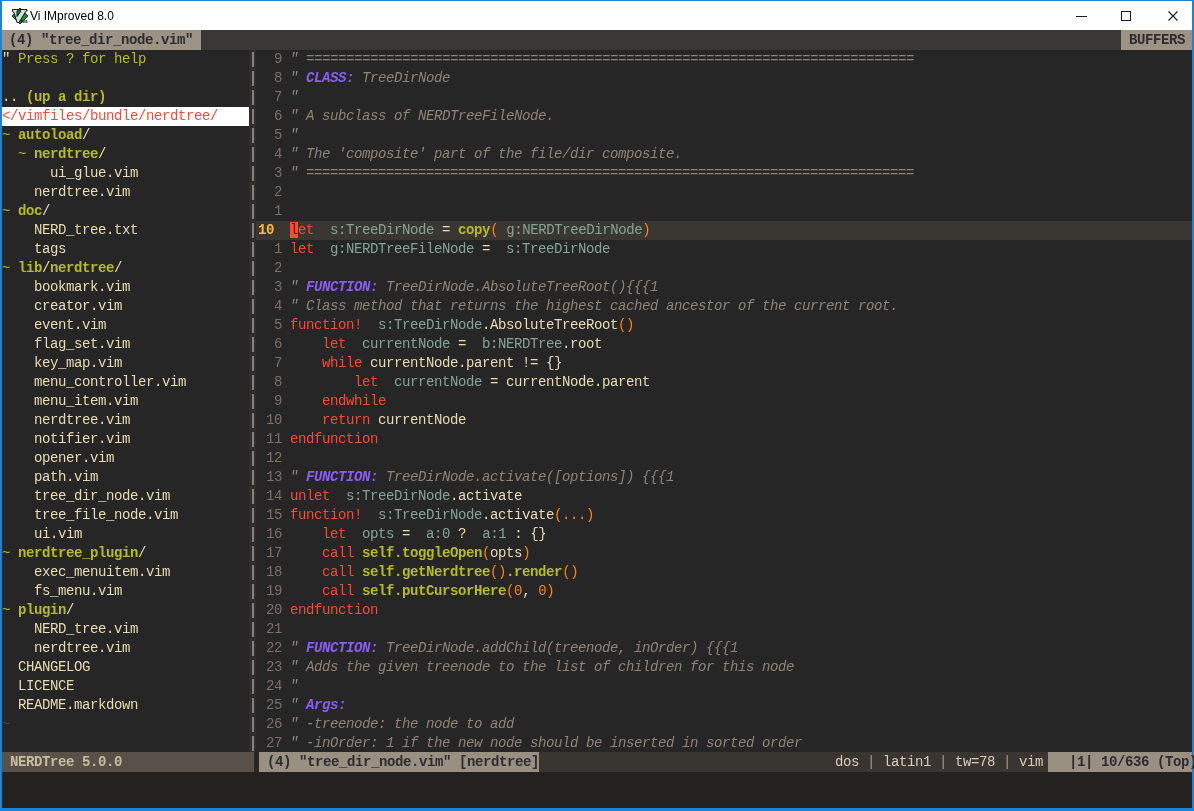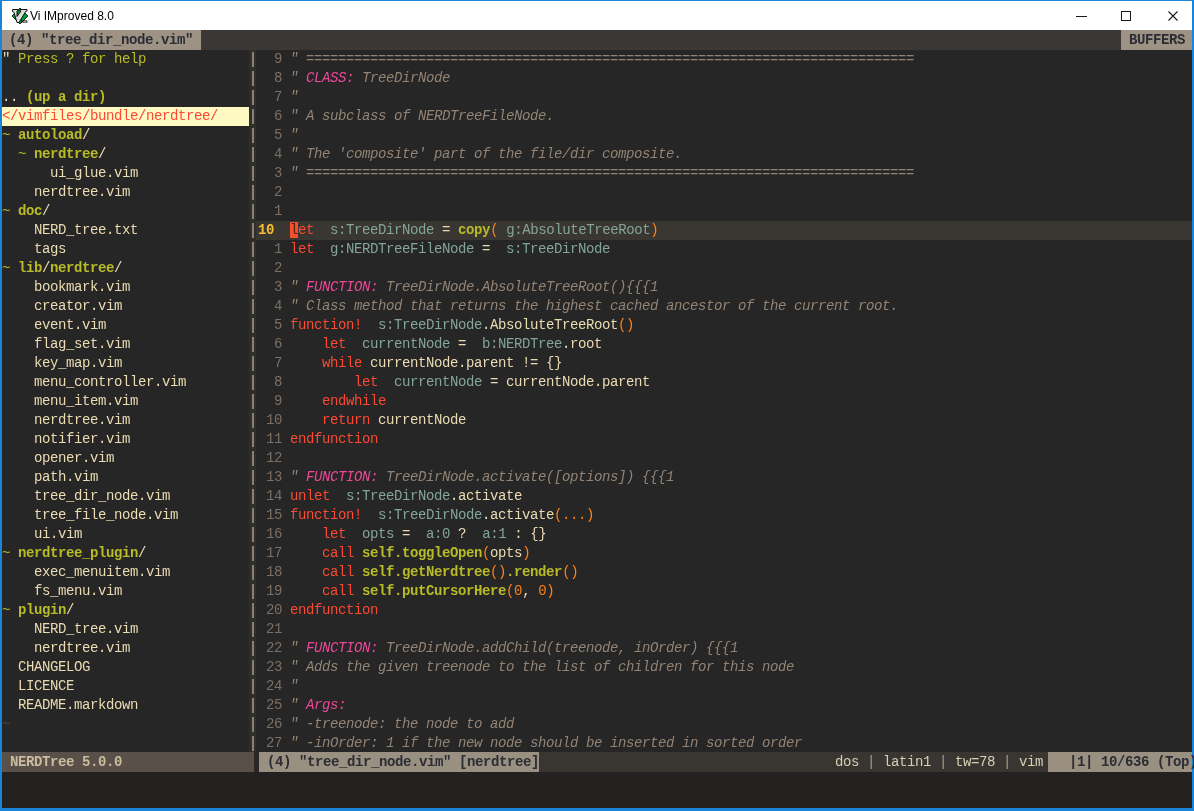--- a/index.html
+++ b/index.html
@@ -8,31 +8,31 @@
 .srow,.erow,.tab,#st-nerd,.stseg,#st-mid { white-space:pre; }
 i { font-style:normal; }
 #title { position:absolute; left:2px; top:1px; width:1190px; height:29px; background:#ffffff;
   font-family:"Liberation Sans",sans-serif; font-size:12px; color:#000; }
 #title .txt { position:absolute; left:28px; top:8px; }
 #body { position:absolute; left:2px; top:30px; width:1190px; height:778px; background:#262626; }
 #tabbar { position:absolute; left:0; top:0; width:1190px; height:20px; background:#3a3734; }
 .tab { position:absolute; top:0; height:20px; background:#9e9284; color:#2b2d33; font-weight:bold; line-height:20px; }
 #side { position:absolute; left:0; top:20px; width:248px; }
 .srow { height:19px; color:#ebdbb2; }
-.srow.hl { background:#fef9c3; }
+.srow.hl { background:#ffffff; }
 #sep { position:absolute; left:247px; top:20px; width:7px; height:703px; background:#302e2c;
   background-image:repeating-linear-gradient(to bottom, transparent 0px, transparent 2px, #8a8173 2px, #8a8173 17px, transparent 17px, transparent 19px);
   background-size:2px 19px; background-position:3px 0; background-repeat:repeat-y; }
 #editor { position:absolute; left:256px; top:20px; width:934px; }
 .erow { height:19px; color:#ebdbb2; }
 .erow.cl { background:#3a3632; box-shadow:-2px 0 0 #3a3632; }
 .ln { color:#7c6f64; }
 .lnc { color:#fabd2f; font-weight:bold; }
 .cm { color:#928374; font-style:italic; }
-.cmb { color:#ec4899; font-style:italic; font-weight:normal; }
+.cmb { color:#8b5cf6; font-style:italic; font-weight:bold; }
 .kw { color:#fb4934; }
 .id { color:#83a598;margin-left:8px; }
 .fn { color:#b8bb26; font-weight:bold; }
 .op { color:#fe8019; }
 .num { color:#fe8019; }
 .c { color:#ebdbb2; }
 .g { color:#b8bb26; }
 .db { color:#b8bb26; font-weight:bold; }
 .nt { color:#4e4741; }
 .cur { background:#f54f2e; color:#5a1c0c; }
@@ -106,21 +106,21 @@
     <div id="editor">
 <div class="erow"><i class="ln">  9 </i><i class="cm">" ============================================================================</i></div>
 <div class="erow"><i class="ln">  8 </i><i class="cm">" </i><i class="cmb">CLASS:</i><i class="cm"> TreeDirNode</i></div>
 <div class="erow"><i class="ln">  7 </i><i class="cm">"</i></div>
 <div class="erow"><i class="ln">  6 </i><i class="cm">" A subclass of NERDTreeFileNode.</i></div>
 <div class="erow"><i class="ln">  5 </i><i class="cm">"</i></div>
 <div class="erow"><i class="ln">  4 </i><i class="cm">" The 'composite' part of the file/dir composite.</i></div>
 <div class="erow"><i class="ln">  3 </i><i class="cm">" ============================================================================</i></div>
 <div class="erow"><i class="ln">  2 </i></div>
 <div class="erow"><i class="ln">  1 </i></div>
-<div class="erow cl"><i class="lnc">10  </i><i class="cur">l</i><i class="kw">et</i> <i class="id">s:TreeDirNode</i> = <i class="fn">copy</i><i class="op">(</i><i class="id">g:AbsoluteTreeRoot</i><i class="op">)</i></div>
+<div class="erow cl"><i class="lnc">10  </i><i class="cur">l</i><i class="kw">et</i> <i class="id">s:TreeDirNode</i> = <i class="fn">copy</i><i class="op">(</i><i class="id">g:NERDTreeDirNode</i><i class="op">)</i></div>
 <div class="erow"><i class="ln">  1 </i><i class="kw">let</i> <i class="id">g:NERDTreeFileNode</i> = <i class="id">s:TreeDirNode</i></div>
 <div class="erow"><i class="ln">  2 </i></div>
 <div class="erow"><i class="ln">  3 </i><i class="cm">" </i><i class="cmb">FUNCTION:</i><i class="cm"> TreeDirNode.AbsoluteTreeRoot(){{{1</i></div>
 <div class="erow"><i class="ln">  4 </i><i class="cm">" Class method that returns the highest cached ancestor of the current root.</i></div>
 <div class="erow"><i class="ln">  5 </i><i class="kw">function!</i> <i class="id">s:TreeDirNode</i>.AbsoluteTreeRoot<i class="op">()</i></div>
 <div class="erow"><i class="ln">  6 </i>    <i class="kw">let</i> <i class="id">currentNode</i> = <i class="id">b:NERDTree</i>.root</div>
 <div class="erow"><i class="ln">  7 </i>    <i class="kw">while</i> currentNode.parent != {}</div>
 <div class="erow"><i class="ln">  8 </i>        <i class="kw">let</i> <i class="id">currentNode</i> = currentNode.parent</div>
 <div class="erow"><i class="ln">  9 </i>    <i class="kw">endwhile</i></div>
 <div class="erow"><i class="ln"> 10 </i>    <i class="kw">return</i> currentNode</div>

